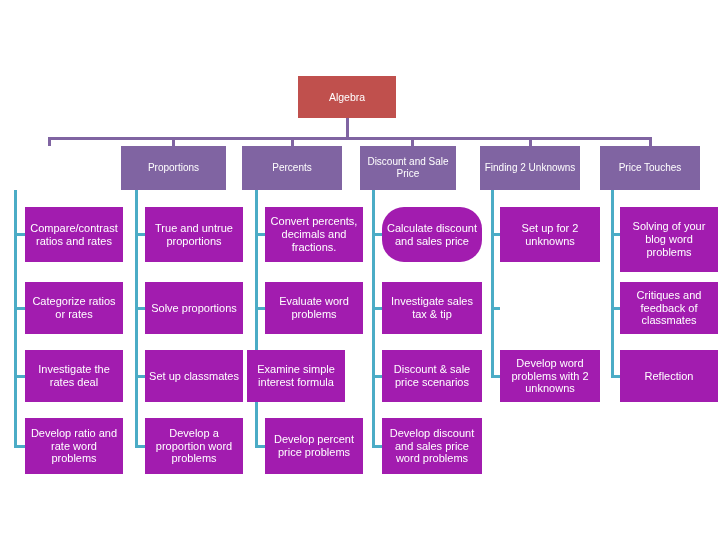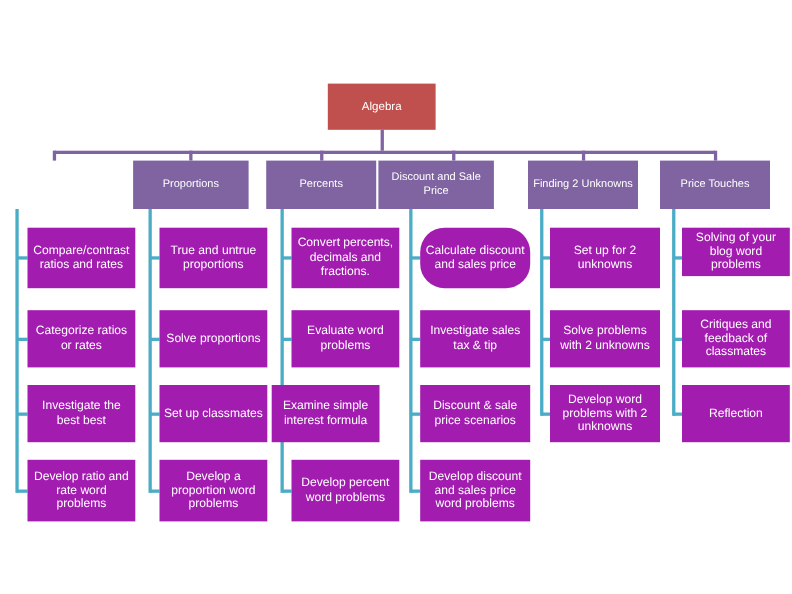--- a/index.html
+++ b/index.html
@@ -76,21 +76,21 @@
     <div class="connector-leaf" style="left: 15px; top: 233px; width: 10px; height: 3px;"></div>
     <div class="node node-leaf" style="left: 25px; top: 207px; width: 98px; height: 55px;">
       <span>Compare/contrast ratios and rates</span>
     </div>
     <div class="connector-leaf" style="left: 15px; top: 306.5px; width: 10px; height: 3px;"></div>
     <div class="node node-leaf" style="left: 25px; top: 282px; width: 98px; height: 52px;">
       <span>Categorize ratios or rates</span>
     </div>
     <div class="connector-leaf" style="left: 15px; top: 374.5px; width: 10px; height: 3px;"></div>
     <div class="node node-leaf" style="left: 25px; top: 350px; width: 98px; height: 52px;">
-      <span>Investigate the best best</span>
+      <span>Investigate the rates deal</span>
     </div>
     <div class="connector-leaf" style="left: 15px; top: 444.5px; width: 10px; height: 3px;"></div>
     <div class="node node-leaf" style="left: 25px; top: 418px; width: 98px; height: 56px;">
       <span>Develop ratio and rate word problems</span>
     </div>
     <div class="connector" style="left: 172px; top: 137px; width: 3px; height: 9px;"></div>
     <div class="node node-branch" style="left: 121px; top: 146px; width: 105px; height: 44px;">
       <span>Proportions</span>
     </div>
     <div class="connector-leaf" style="left: 134.5px; top: 190px; width: 3px; height: 257.5px;"></div>
@@ -122,24 +122,24 @@
     <div class="connector-leaf" style="left: 256px; top: 306.5px; width: 9px; height: 3px;"></div>
     <div class="node node-leaf" style="left: 265px; top: 282px; width: 98px; height: 52px;">
       <span>Evaluate word problems</span>
     </div>
     <div class="connector-leaf" style="left: 256px; top: 374.5px; width: 9px; height: 3px;"></div>
     <div class="node node-leaf" style="left: 247px; top: 350px; width: 98px; height: 52px;">
       <span>Examine simple interest formula</span>
     </div>
     <div class="connector-leaf" style="left: 256px; top: 444.5px; width: 9px; height: 3px;"></div>
     <div class="node node-leaf" style="left: 265px; top: 418px; width: 98px; height: 56px;">
-      <span>Develop percent word problems</span>
+      <span>Develop percent price problems</span>
     </div>
     <div class="connector" style="left: 411px; top: 137px; width: 3px; height: 9px;"></div>
-    <div class="node node-branch" style="left: 344px; top: 146px; width: 105px; height: 44px;">
+    <div class="node node-branch" style="left: 360px; top: 146px; width: 96px; height: 44px;">
       <span>Discount and Sale Price</span>
     </div>
     <div class="connector-leaf" style="left: 371.5px; top: 190px; width: 3px; height: 257.5px;"></div>
     <div class="connector-leaf" style="left: 373px; top: 233px; width: 9px; height: 3px;"></div>
     <div class="node node-leaf" style="left: 382px; top: 207px; width: 100px; height: 55px; border-radius: 22px;">
       <span>Calculate discount and sales price</span>
     </div>
     <div class="connector-leaf" style="left: 373px; top: 306.5px; width: 9px; height: 3px;"></div>
     <div class="node node-leaf" style="left: 382px; top: 282px; width: 100px; height: 52px;">
       <span>Investigate sales tax &amp; tip</span>
@@ -155,34 +155,31 @@
     <div class="connector" style="left: 528.5px; top: 137px; width: 3px; height: 9px;"></div>
     <div class="node node-branch" style="left: 480px; top: 146px; width: 100px; height: 44px;">
       <span>Finding 2 Unknowns</span>
     </div>
     <div class="connector-leaf" style="left: 490.5px; top: 190px; width: 3px; height: 187.5px;"></div>
     <div class="connector-leaf" style="left: 492px; top: 233px; width: 8px; height: 3px;"></div>
     <div class="node node-leaf" style="left: 500px; top: 207px; width: 100px; height: 55px;">
       <span>Set up for 2 unknowns</span>
     </div>
     <div class="connector-leaf" style="left: 492px; top: 306.5px; width: 8px; height: 3px;"></div>
-    <div class="node node-leaf" style="left: 500px; top: 282px; width: 100px; height: 52px;">
-      <span>Solve problems with 2 unknowns</span>
-    </div>
     <div class="connector-leaf" style="left: 492px; top: 374.5px; width: 8px; height: 3px;"></div>
     <div class="node node-leaf" style="left: 500px; top: 350px; width: 100px; height: 52px;">
       <span>Develop word problems with 2 unknowns</span>
     </div>
     <div class="connector" style="left: 648.5px; top: 137px; width: 3px; height: 9px;"></div>
     <div class="node node-branch" style="left: 600px; top: 146px; width: 100px; height: 44px;">
       <span>Price Touches</span>
     </div>
     <div class="connector-leaf" style="left: 610.5px; top: 190px; width: 3px; height: 187.5px;"></div>
     <div class="connector-leaf" style="left: 612px; top: 233px; width: 8px; height: 3px;"></div>
-    <div class="node node-leaf" style="left: 620px; top: 207px; width: 98px; height: 44px;">
+    <div class="node node-leaf" style="left: 620px; top: 207px; width: 98px; height: 65px;">
       <span>Solving of your blog word problems</span>
     </div>
     <div class="connector-leaf" style="left: 612px; top: 306.5px; width: 8px; height: 3px;"></div>
     <div class="node node-leaf" style="left: 620px; top: 282px; width: 98px; height: 52px;">
       <span>Critiques and feedback of classmates</span>
     </div>
     <div class="connector-leaf" style="left: 612px; top: 374.5px; width: 8px; height: 3px;"></div>
     <div class="node node-leaf" style="left: 620px; top: 350px; width: 98px; height: 52px;">
       <span>Reflection</span>
     </div>

